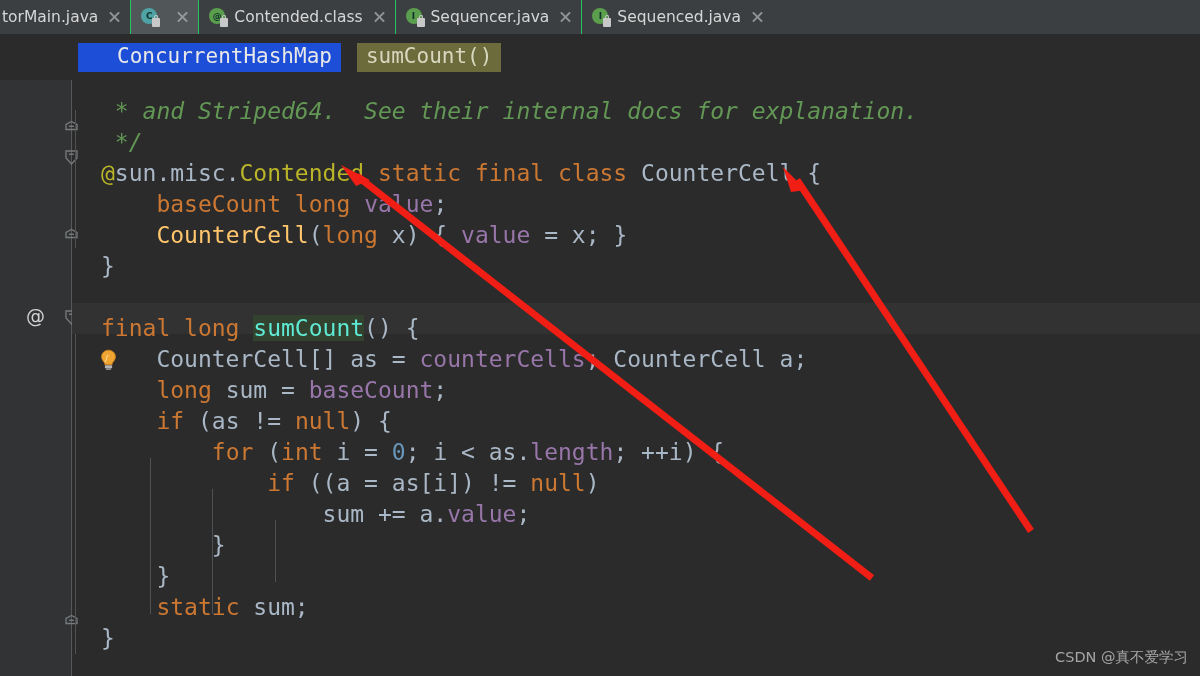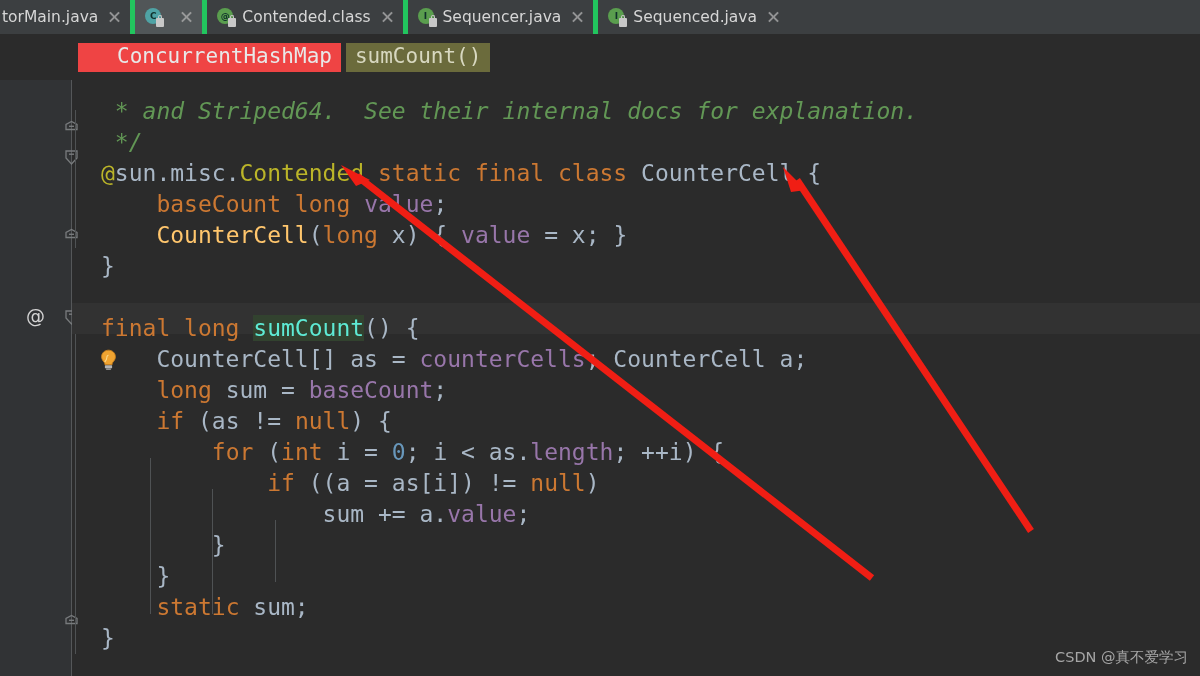--- a/index.html
+++ b/index.html
@@ -27,21 +27,21 @@
     box-sizing: border-box;
   }
   .tab {
     display: flex;
     align-items: center;
     height: 34px;
     padding: 0 9px 0 10px;
     box-sizing: border-box;
     position: relative;
     background: #3c3f41;
-    border-right: 5px solid #22c55e;
+    border-right: 1px solid #22c55e;
     flex: none;
     cursor: default;
   }
   .tab.active {
     background: #515658;
   }
   .tab-icon {
     width: 18px; height: 18px;
     position: relative;
     flex: none;
@@ -112,22 +112,22 @@
     box-sizing: border-box;
   }
   .crumb {
     font-family: "DejaVu Sans Mono", monospace;
     font-size: 21px;
     padding: 3px 9px 5px 9px;
     color: #c8c8c8;
     white-space: nowrap;
     line-height: 1;
   }
-  .crumb.cls { background: #ef4444; color: #e8e8e8; padding-left: 39px; }
-  .crumb.mtd { background: #6b6b3c; color: #d8d8c0; margin-left: 5px; }
+  .crumb.cls { background: #1d4ed8; color: #e8e8e8; padding-left: 39px; }
+  .crumb.mtd { background: #6b6b3c; color: #d8d8c0; margin-left: 16px; }
 
   
   #editor {
     position: absolute;
     left: 0; top: 80px;
     width: 1200px; height: 596px;
     background: #2b2b2b;
     overflow: hidden;
   }
   #gutter {

